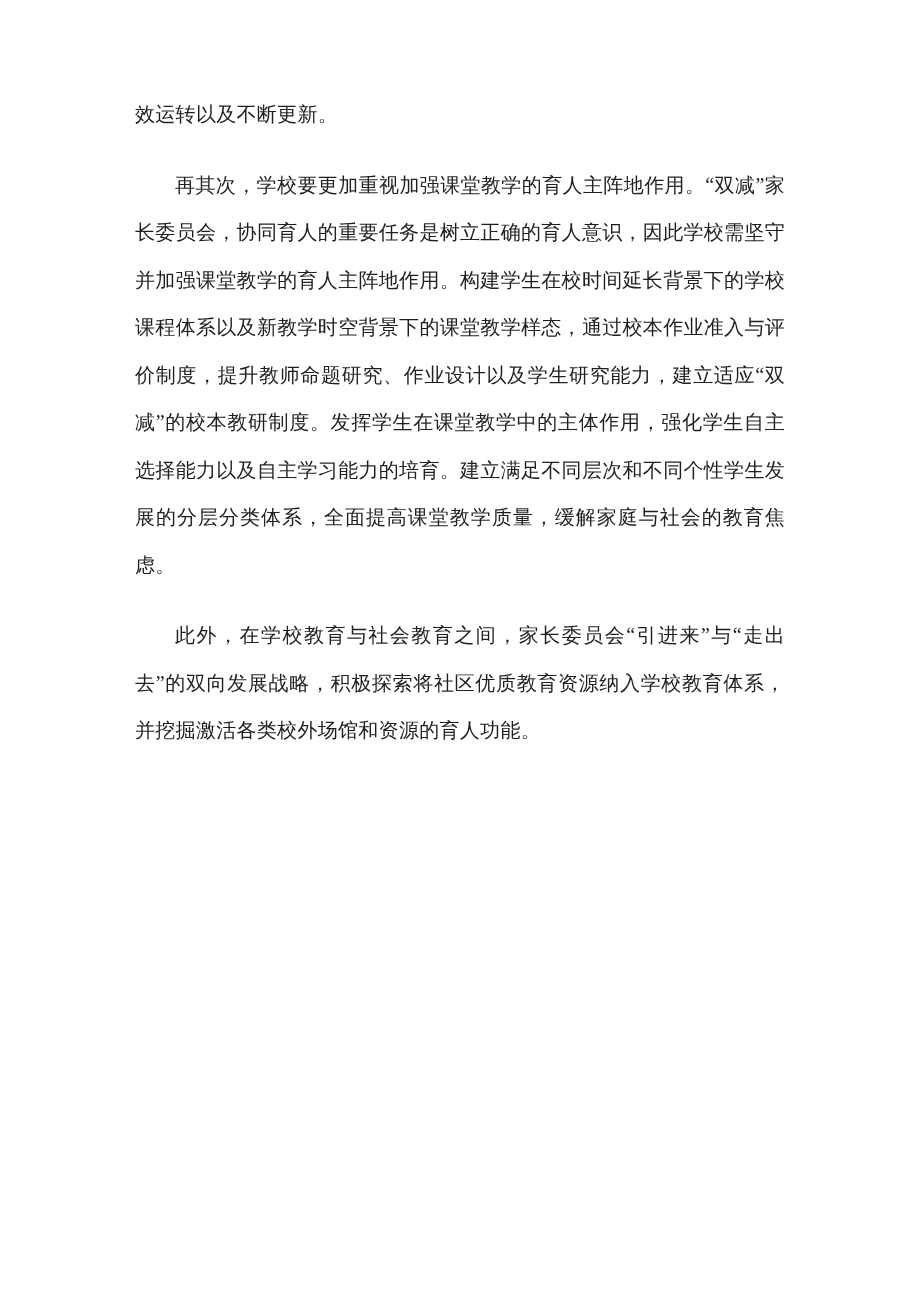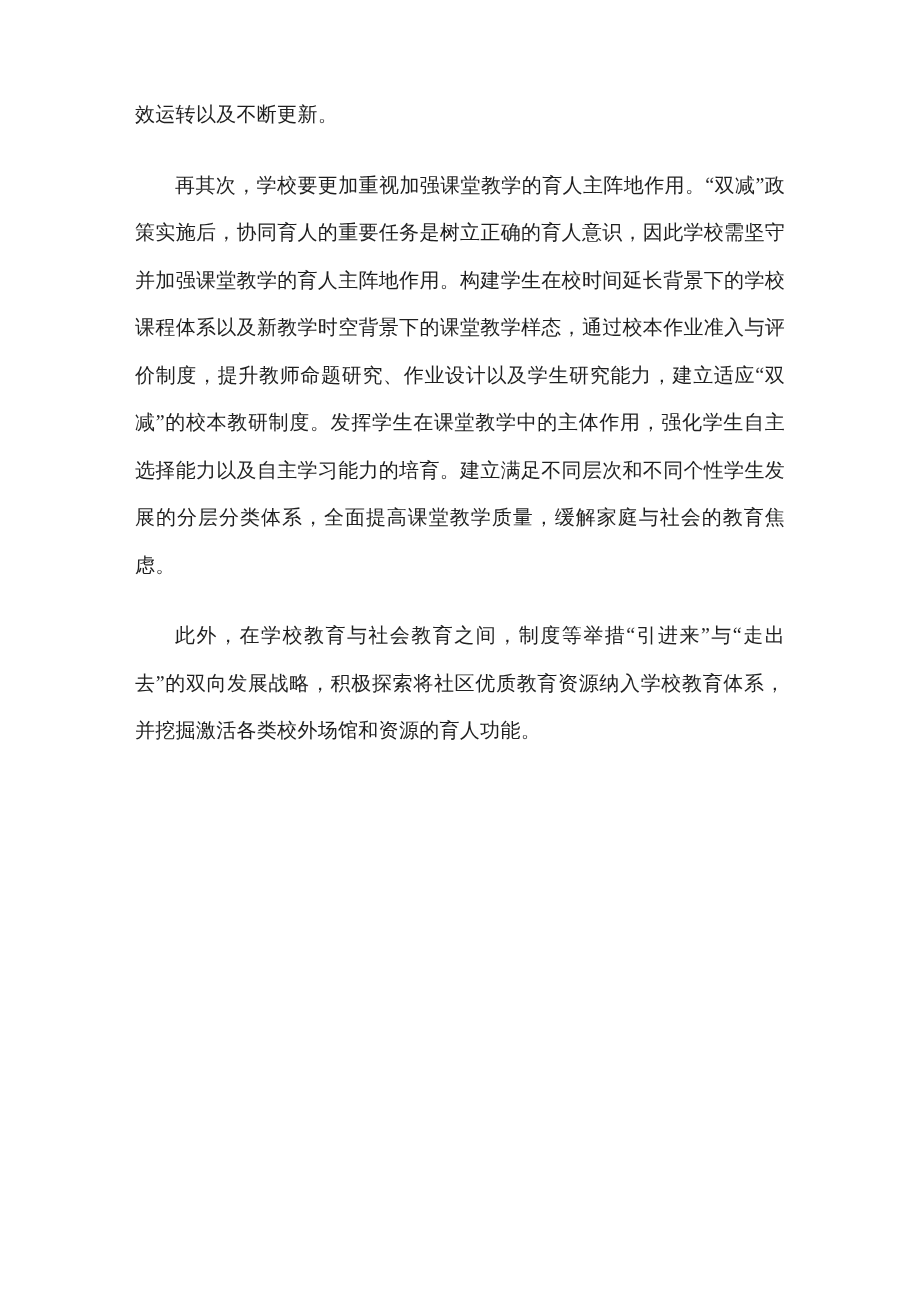--- a/index.html
+++ b/index.html
@@ -30,15 +30,15 @@
   }
   .para.indent {
     text-indent: 2em;
   }
 </style>
 </head>
 <body>
 
 <div class="page">
   <p class="para">效运转以及不断更新。</p>
-  <p class="para indent">再其次，学校要更加重视加强课堂教学的育人主阵地作用。“双减”政策实施后，协同育人的重要任务是树立正确的育人意识，因此学校需坚守并加强课堂教学的育人主阵地作用。构建学生在校时间延长背景下的学校课程体系以及新教学时空背景下的课堂教学样态，通过校本作业准入与评价制度，提升教师命题研究、作业设计以及学生研究能力，建立适应“双减”的校本教研制度。发挥学生在课堂教学中的主体作用，强化学生自主选择能力以及自主学习能力的培育。建立满足不同层次和不同个性学生发展的分层分类体系，全面提高课堂教学质量，缓解家庭与社会的教育焦虑。</p>
-  <p class="para indent">此外，在学校教育与社会教育之间，制度等举措“引进来”与“走出去”的双向发展战略，积极探索将社区优质教育资源纳入学校教育体系，并挖掘激活各类校外场馆和资源的育人功能。</p>
+  <p class="para indent">再其次，学校要更加重视加强课堂教学的育人主阵地作用。“双减”家长委员会，协同育人的重要任务是树立正确的育人意识，因此学校需坚守并加强课堂教学的育人主阵地作用。构建学生在校时间延长背景下的学校课程体系以及新教学时空背景下的课堂教学样态，通过校本作业准入与评价制度，提升教师命题研究、作业设计以及学生研究能力，建立适应“双减”的校本教研制度。发挥学生在课堂教学中的主体作用，强化学生自主选择能力以及自主学习能力的培育。建立满足不同层次和不同个性学生发展的分层分类体系，全面提高课堂教学质量，缓解家庭与社会的教育焦虑。</p>
+  <p class="para indent">此外，在学校教育与社会教育之间，家长委员会“引进来”与“走出去”的双向发展战略，积极探索将社区优质教育资源纳入学校教育体系，并挖掘激活各类校外场馆和资源的育人功能。</p>
 </div>
 
 </body></html>

